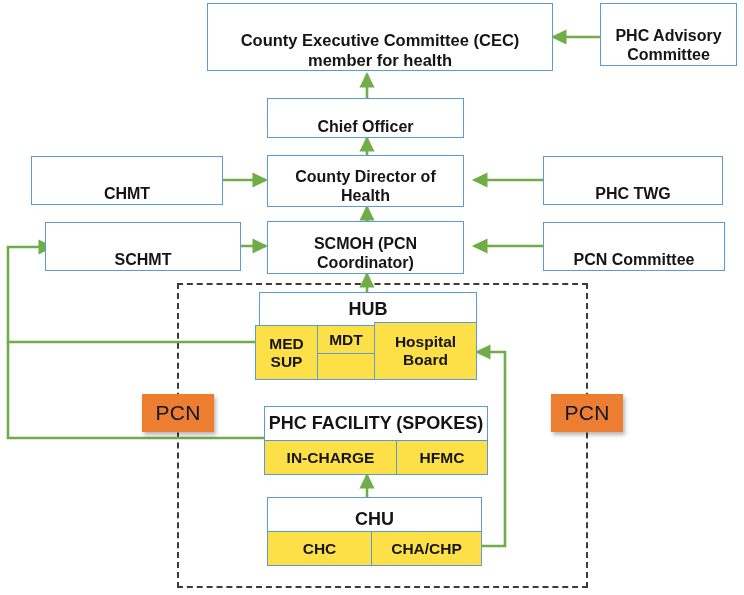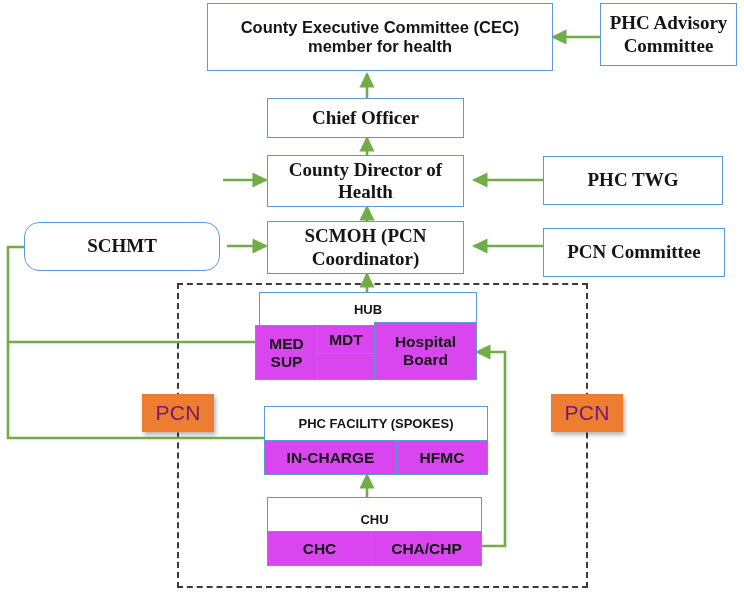--- a/index.html
+++ b/index.html
@@ -17,73 +17,73 @@
     height: 595px;
     background: #ffffff;
     overflow: hidden;
   }
   .node {
     position: absolute;
     box-sizing: border-box;
     border: 1.4px solid #5b9bd5;
     background: #ffffff;
     display: flex;
-    align-items: center;
+    align-items: flex-end;
     justify-content: center;
     text-align: center;
     font-weight: bold;
     color: #151515;
     line-height: 1.18;
     z-index: 5;
   }
   .node span { display: block; padding: 0 4px; }
 
   .node-lg { font-size: 16.5px; }
-  .node-md { font-size: 19px; font-family: Liberation Serif, serif; }
+  .node-md { font-size: 16px; }
 
   
   .composite {
     position: absolute;
     box-sizing: border-box;
     z-index: 5;
   }
   .comp-head {
     position: absolute;
     box-sizing: border-box;
     border: 1.4px solid #5b9bd5;
     background: #fff;
     display: flex;
     align-items: center;
     justify-content: center;
     text-align: center;
     font-weight: bold;
     color: #151515;
-    font-size: 13px;
+    font-size: 18px;
   }
   .comp-cell {
     position: absolute;
     box-sizing: border-box;
     border: 1.4px solid #5b9bd5;
-    background: #d946ef;
+    background: #fde047;
     display: flex;
     align-items: center;
     justify-content: center;
     text-align: center;
     font-weight: bold;
     color: #151515;
     font-size: 15.5px;
     line-height: 1.15;
   }
 
   
   .pcn-tag {
     position: absolute;
     box-sizing: border-box;
     background: #ed7d31;
-    color: #701a75;
+    color: #0f172a;
     font-size: 21px;
     font-weight: normal;
     display: flex;
     align-items: center;
     justify-content: center;
     box-shadow: 2px 3px 4px rgba(0,0,0,0.28);
     z-index: 9;
     letter-spacing: 0.3px;
   }
 
@@ -159,44 +159,47 @@
     <span>
       <span>PHC Advisory</span>
       <span>Committee</span>
     </span>
   </div>
 
   <div class="node node-md" style="left:267px; top:98px; width:197px; height:40px;">
     <span>Chief Officer</span>
   </div>
 
+  <div class="node node-md" style="left:31px; top:156px; width:192px; height:49px;">
+    <span>CHMT</span>
+  </div>
 
   <div class="node node-md" style="left:267px; top:155px; width:197px; height:52px;">
     <span>
       <span>County Director of</span>
       <span>Health</span>
     </span>
   </div>
 
   <div class="node node-md" style="left:543px; top:156px; width:180px; height:49px;">
     <span>PHC TWG</span>
   </div>
 
-  <div class="node node-md" style="left:24px; top:222px; width:196px; height:49px;border-radius:15px;">
+  <div class="node node-md" style="left:45px; top:222px; width:196px; height:49px;">
     <span>SCHMT</span>
   </div>
 
   <div class="node node-md" style="left:267px; top:221px; width:197px; height:53px;">
     <span>
       <span>SCMOH (PCN</span>
       <span>Coordinator)</span>
     </span>
   </div>
 
-  <div class="node node-md" style="left:543px; top:228px; width:182px; height:49px;">
+  <div class="node node-md" style="left:543px; top:222px; width:182px; height:49px;">
     <span>PCN Committee</span>
   </div>
 
   <div class="composite" style="left:255px; top:292px; width:222px; height:88px;">
     <div class="comp-head" style="left:4px; top:0; width:218px; height:34px;">
       <span>HUB</span>
     </div>
     <div class="comp-cell" style="left:0px; top:33px; width:63px; height:55px;">
       <span>
         <span>MED</span>

